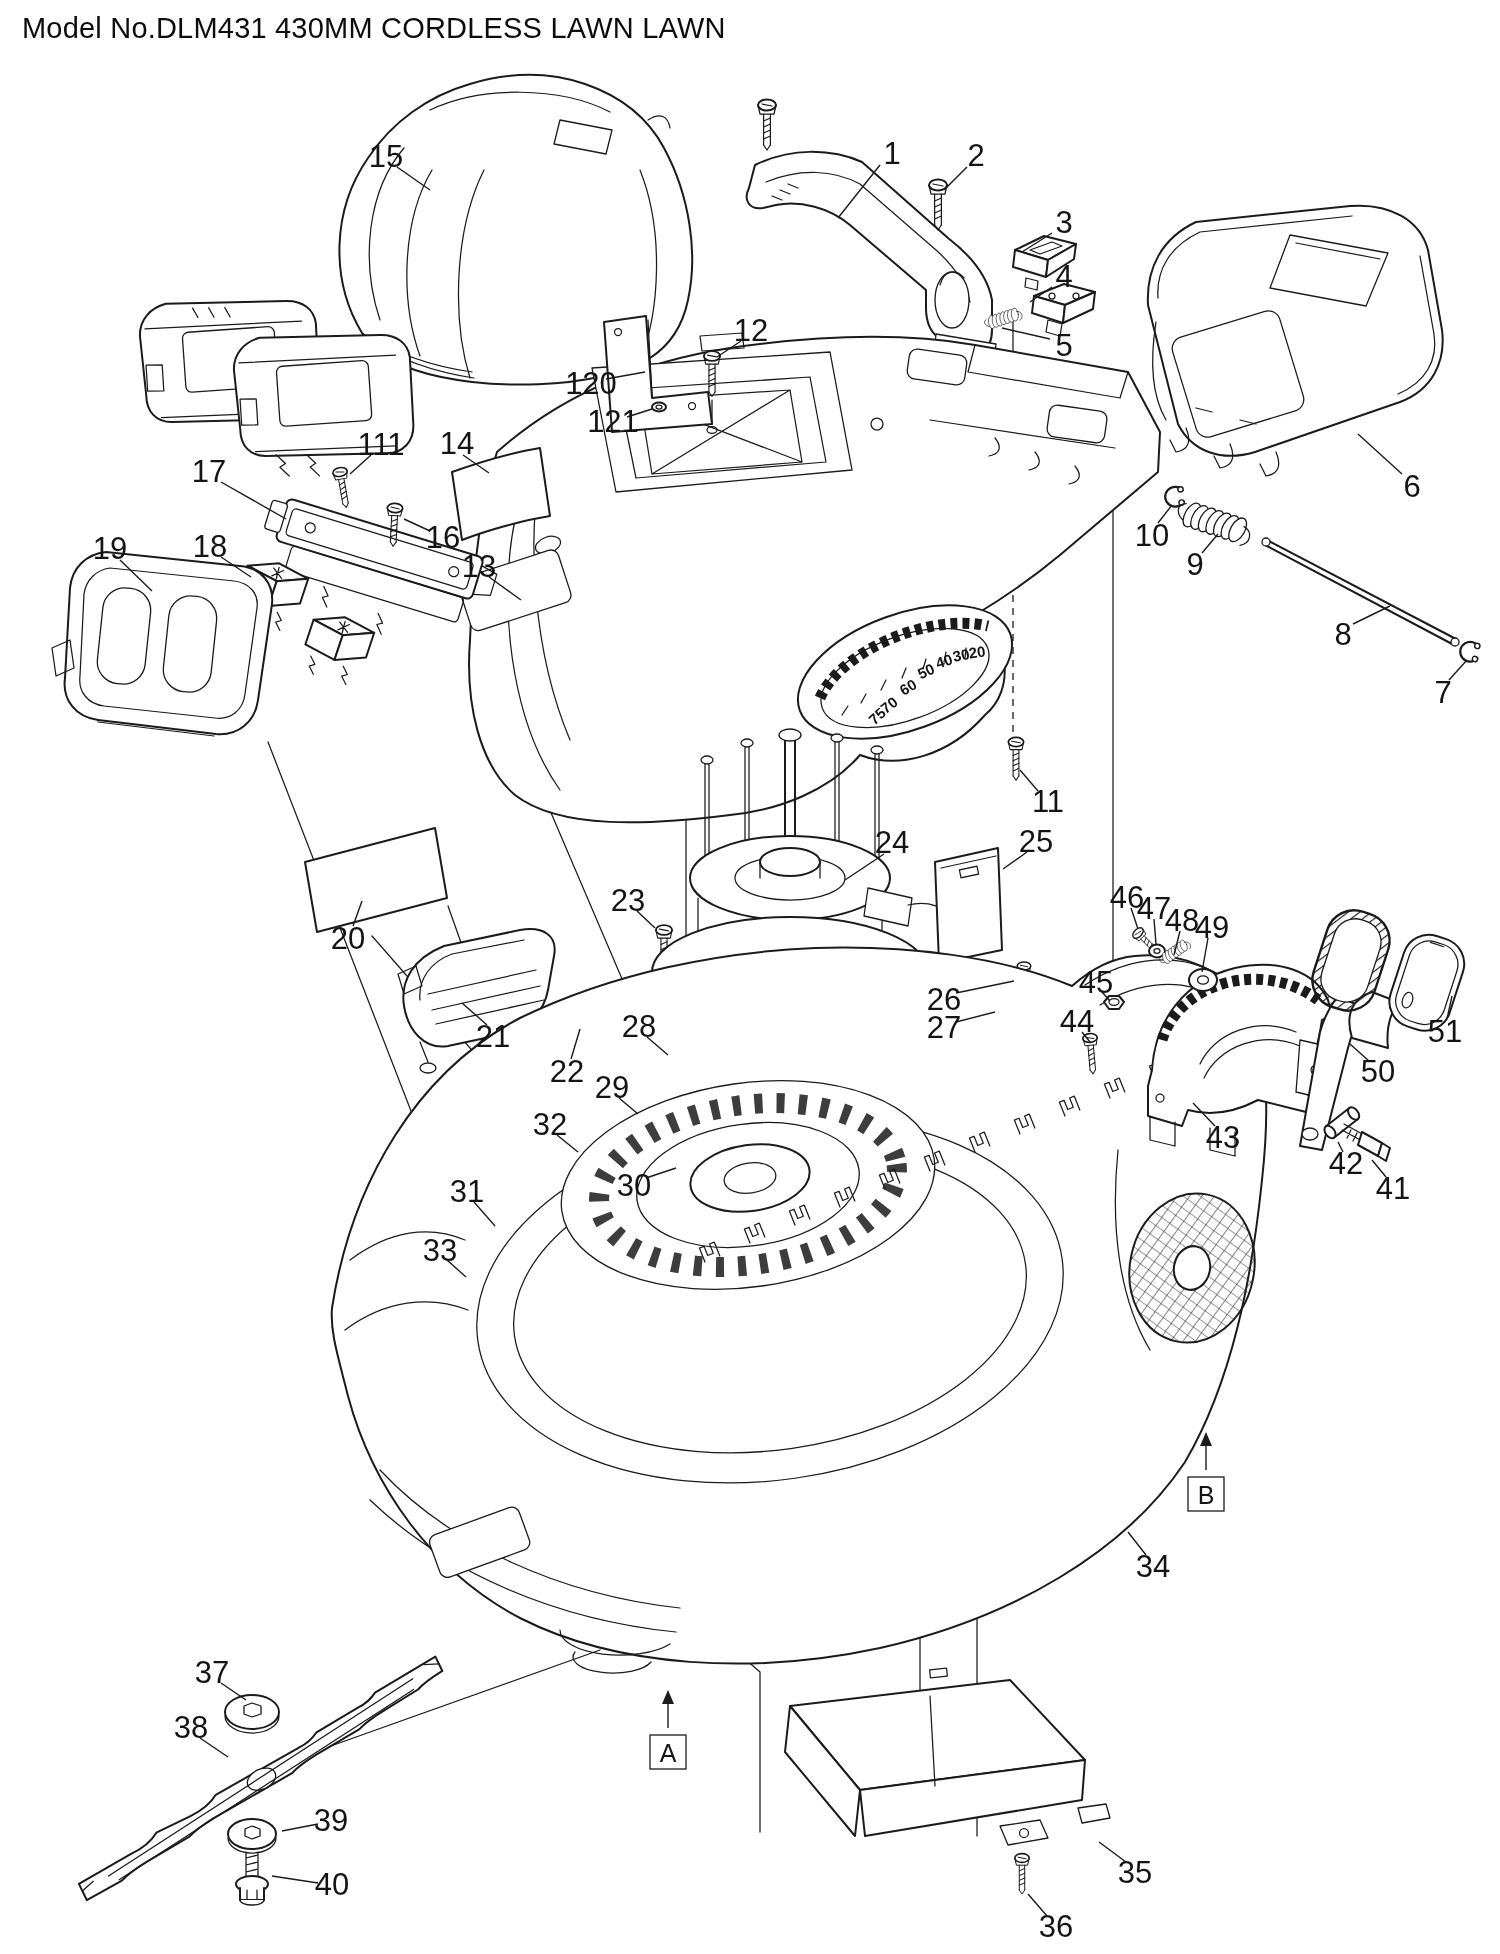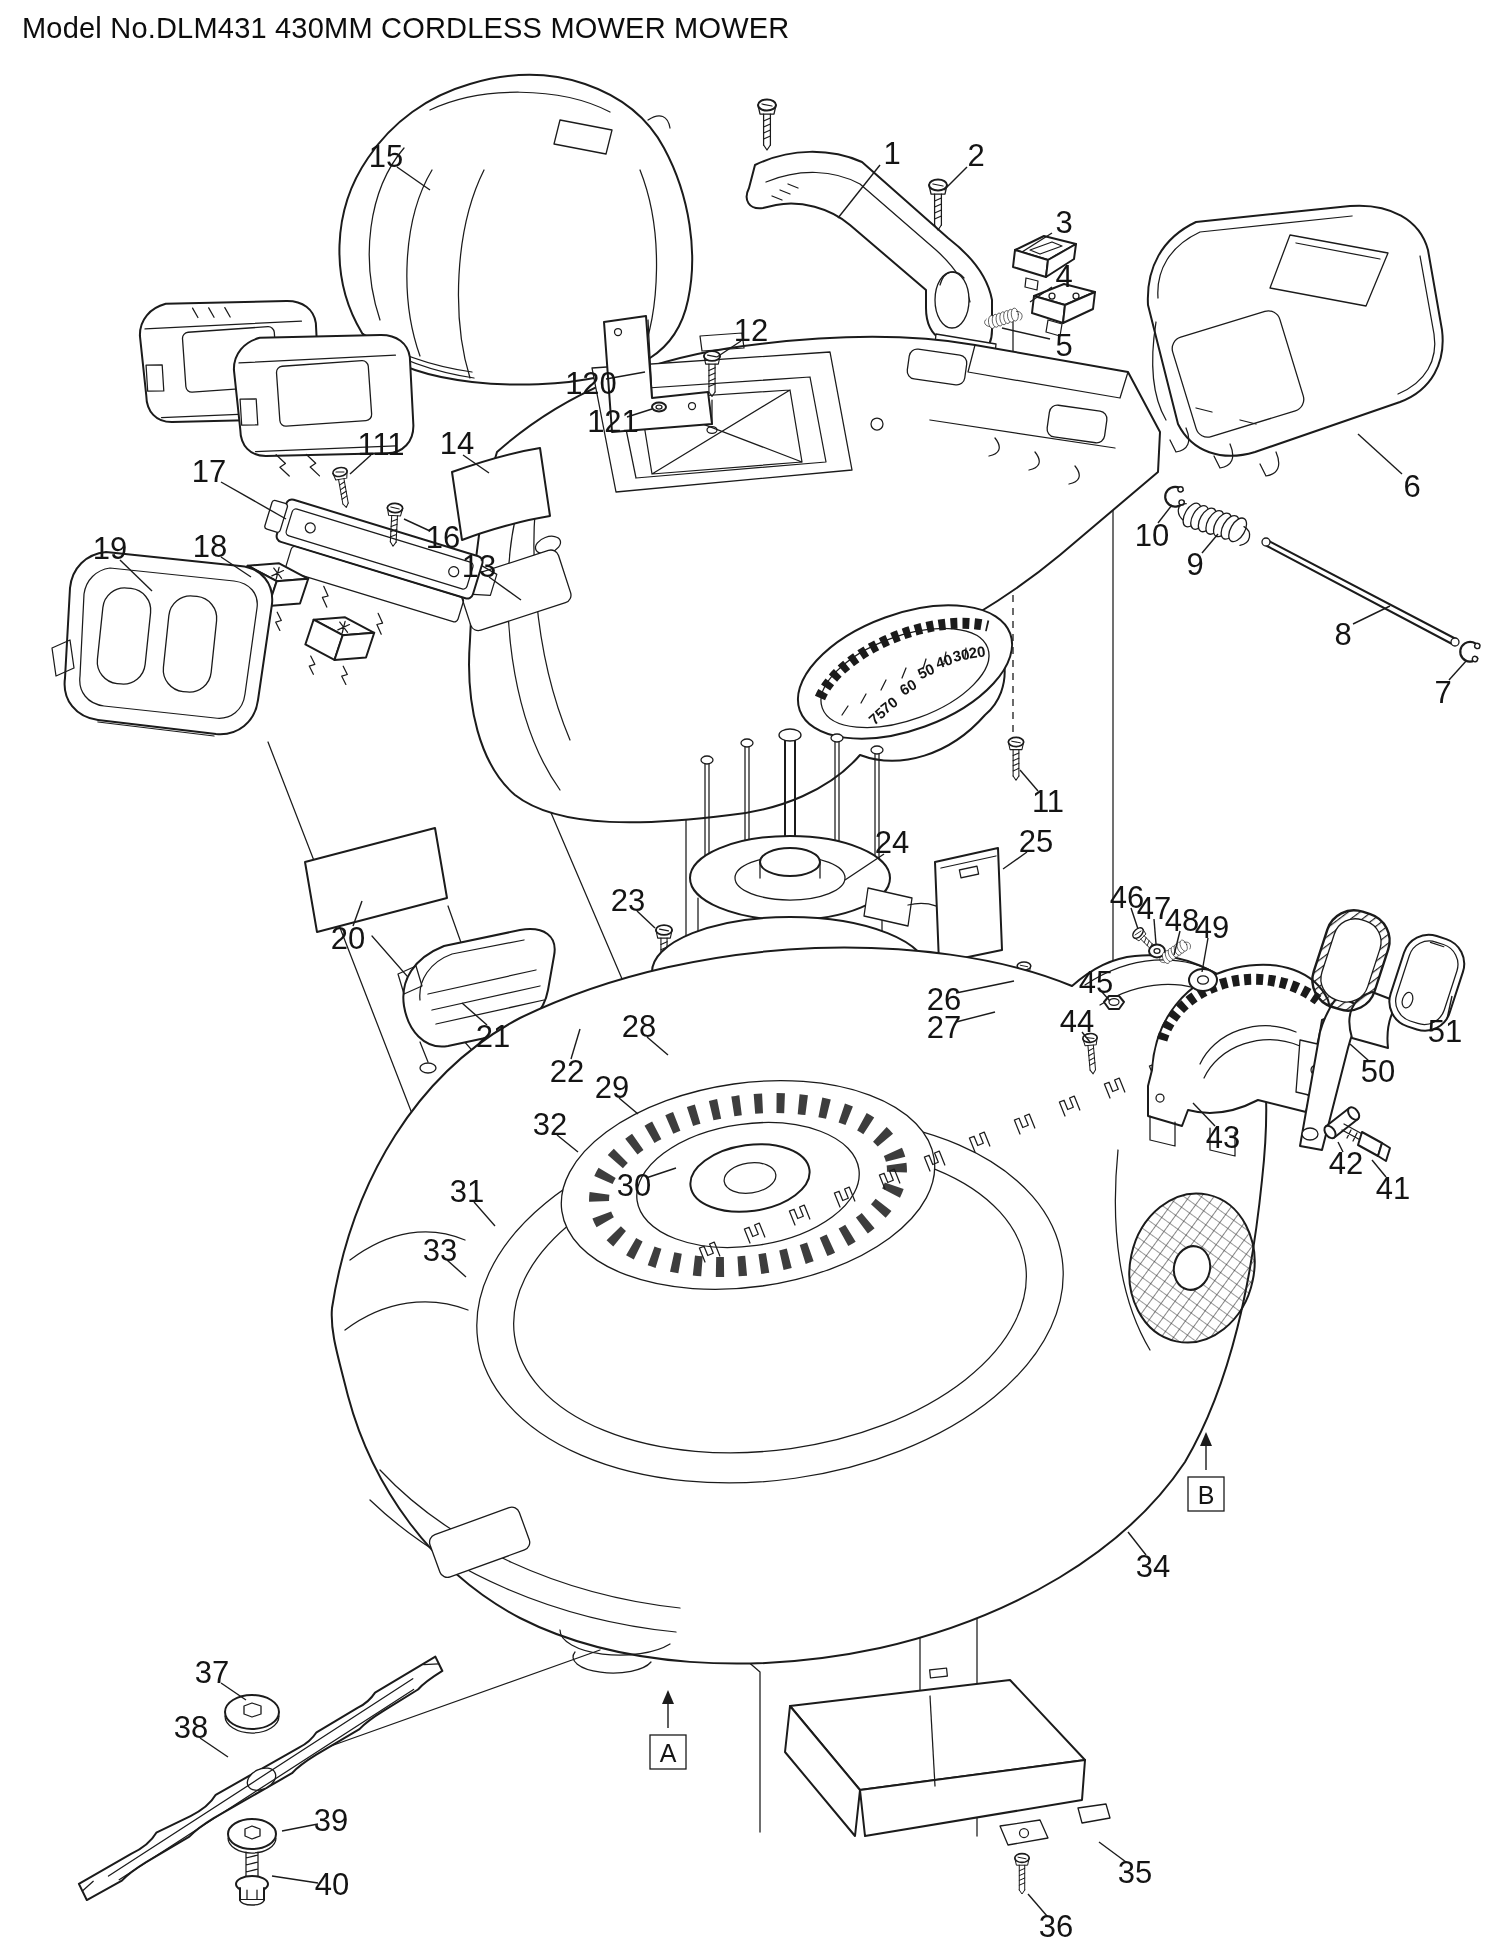--- a/index.html
+++ b/index.html
@@ -17,21 +17,21 @@
   .dash{fill:none;stroke:#1b1b1b;stroke-width:1.3;stroke-dasharray:7 6}
   .leader{stroke:#1b1b1b;stroke-width:1.4;fill:none}
   .callout-num{font-family:"Liberation Sans",sans-serif;font-size:31px;fill:#141414}
   .dialnum{font-family:"Liberation Sans",sans-serif;font-size:15px;font-weight:bold;fill:#141414}
   .mkletter{font-family:"Liberation Sans",sans-serif;font-size:25px;fill:#141414}
 </style>
 </head>
 <body>
 
 <div class="page">
-  <div class="title">Model No.DLM431 430MM CORDLESS MOWER MOWER</div>
+  <div class="title">Model No.DLM431 430MM CORDLESS LAWN LAWN</div>
 
   <svg id="art" width="1500" height="1954" viewBox="0 0 1500 1954">
     <defs>
       <pattern id="gh" patternUnits="userSpaceOnUse" width="7" height="7" patternTransform="rotate(35)">
         <path d="M0,0 L0,7" stroke="#222" stroke-width="2.4"></path>
       </pattern>
       <pattern id="xh" patternUnits="userSpaceOnUse" width="10" height="10" patternTransform="rotate(24)">
         <path d="M0,0 H10 M0,0 V10" stroke="#333" stroke-width="1.2"></path>
       </pattern>
       <g id="screw">

